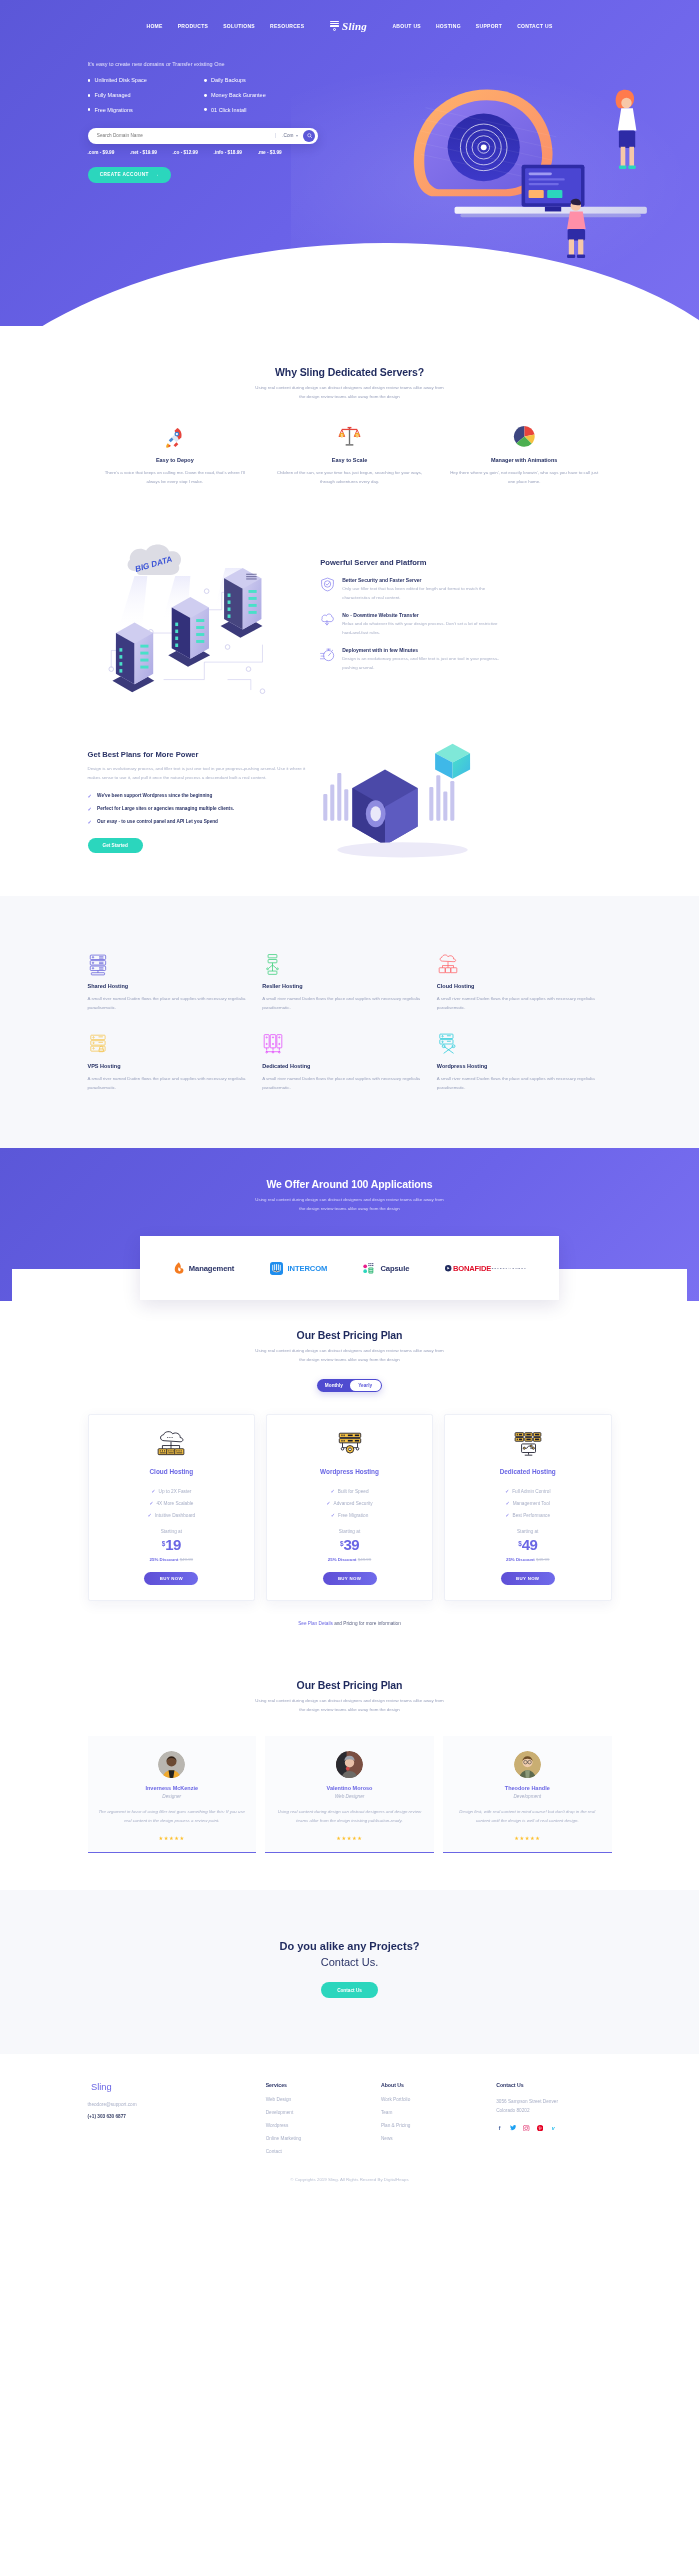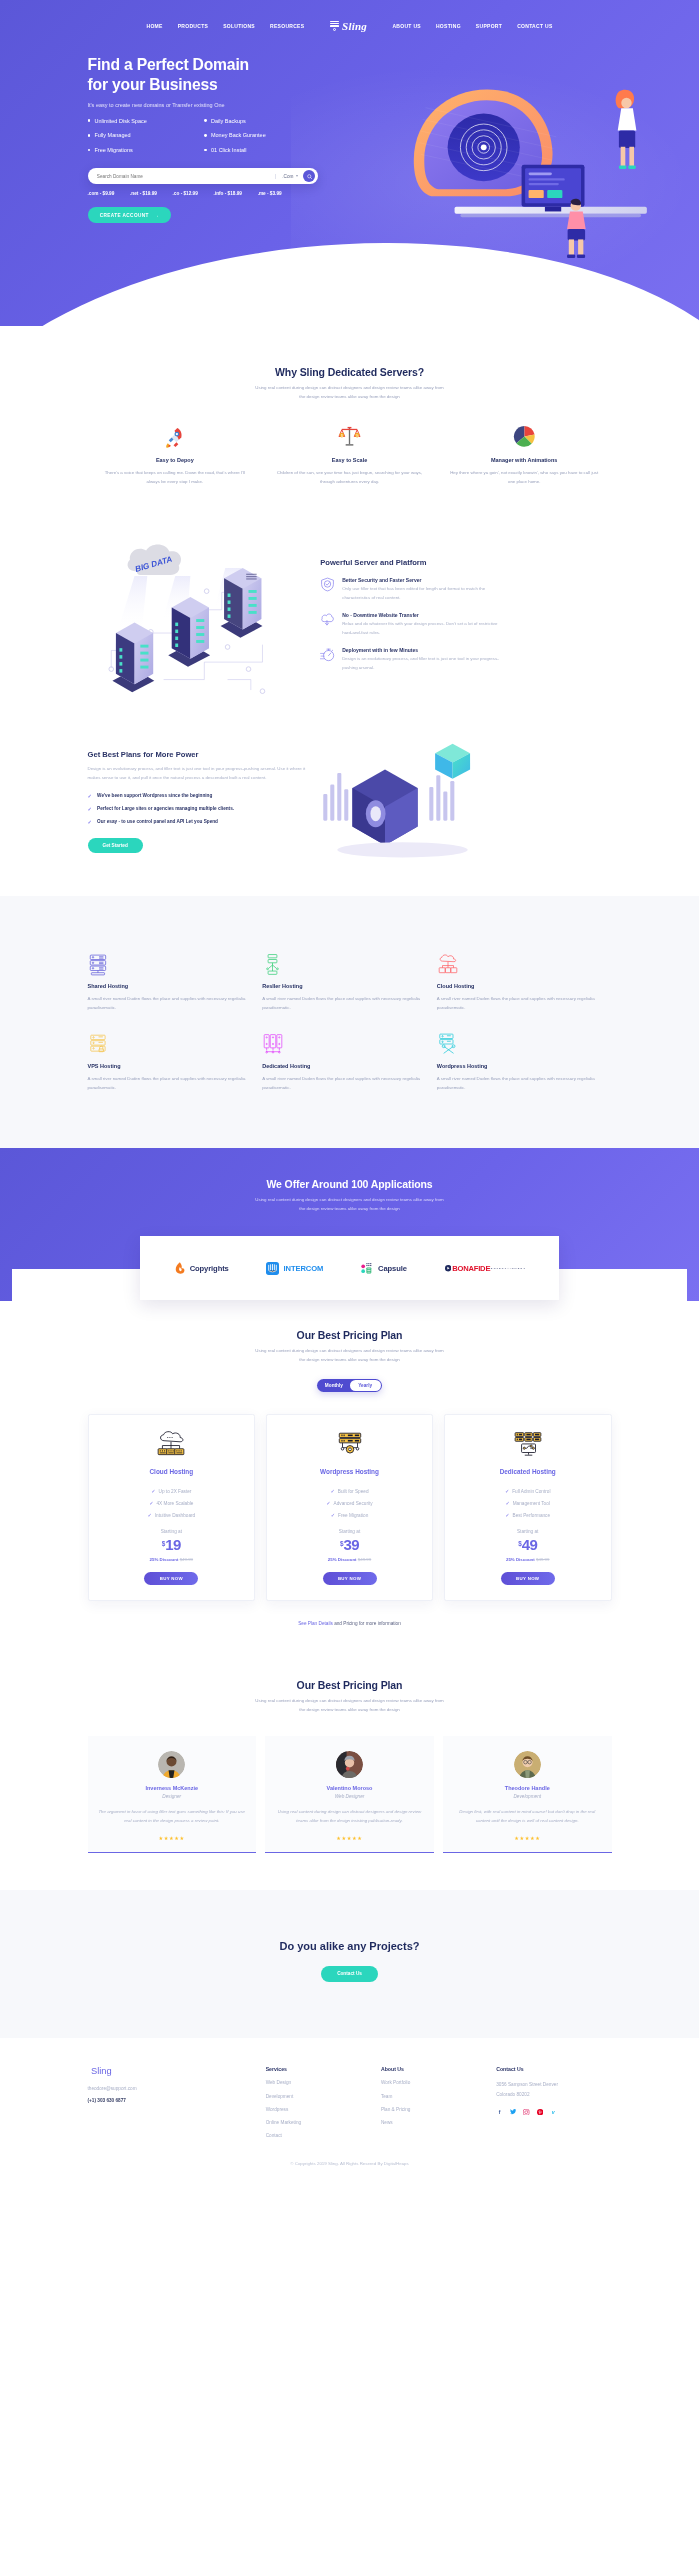--- a/index.html
+++ b/index.html
@@ -350,24 +350,20 @@
       <span class="logo-text">Sling</span>
     </div>
 
     <a class="navlink" href="#">ABOUT US</a>
     <a class="navlink" href="#">HOSTING</a>
     <a class="navlink" href="#">SUPPORT</a>
     <a class="navlink" href="#">CONTACT US</a>
   </nav>
 
   <div class="wrap hero-inner">
-    <h1 class="hero-title">
-      <span>Find a Perfect Domain</span><br>
-      <span>for your Business</span>
-    </h1>
     <div class="hero-sub">It's easy to create new domains or Transfer existing One</div>
 
     <div class="hero-feats">
       <div class="hero-feat">
           <span class="dot"></span>
           <span>Unlimited Disk Space</span>
         </div>
       <div class="hero-feat">
           <span class="dot"></span>
           <span>Daily Backups</span>
@@ -826,21 +822,21 @@
     <div class="apps-bottom-white"></div>
     <div class="apps-strip">
 
       <div class="logo-item">
         <span>
           <svg width="11.7" height="13" viewBox="0 0 22 24">
             <path d="M11 0 C4 6 2 12 4 17 C6 22 16 24 19 18 C21 14 18 10 14 12 C16 7 13 3 11 0 Z" fill="#f47b20"></path>
             <path d="M11 9 C9 12 9 16 12 17 C14 17 15 15 14 13 C13 12 12 11 11 9 Z" fill="#ffffff"></path>
           </svg>
         </span>
-        <span class="logo-label" style="color:#2b3467">Copyrights</span>
+        <span class="logo-label" style="color:#2b3467">Management</span>
       </div>
 
       <div class="logo-item">
         <span>
           <svg width="13" height="13" viewBox="0 0 24 24">
             <rect x="0" y="0" width="24" height="24" rx="5" fill="#1f8ded"></rect>
             <g stroke="#fff" stroke-width="1.6" stroke-linecap="round">
               <path d="M5 6 v8"></path>
                 <path d="M8.5 5 v10"></path>
                 <path d="M12 4.6 v11"></path>
@@ -1123,20 +1119,21 @@
       </div>
 
     </div>
   </div>
 </section>
 
 <section class="cta">
   <div class="cta-dots"></div>
   <div class="cta-inner">
     <div class="cta-h">Do you alike any Projects?</div>
+    <div class="cta-s">Contact Us.</div>
     <button class="btn-contact">Contact Us</button>
   </div>
 </section>
 
 <footer>
   <div class="wrap">
     <div class="foot-grid">
 
       <div class="foot-brand">
         <div class="fb-logo">

